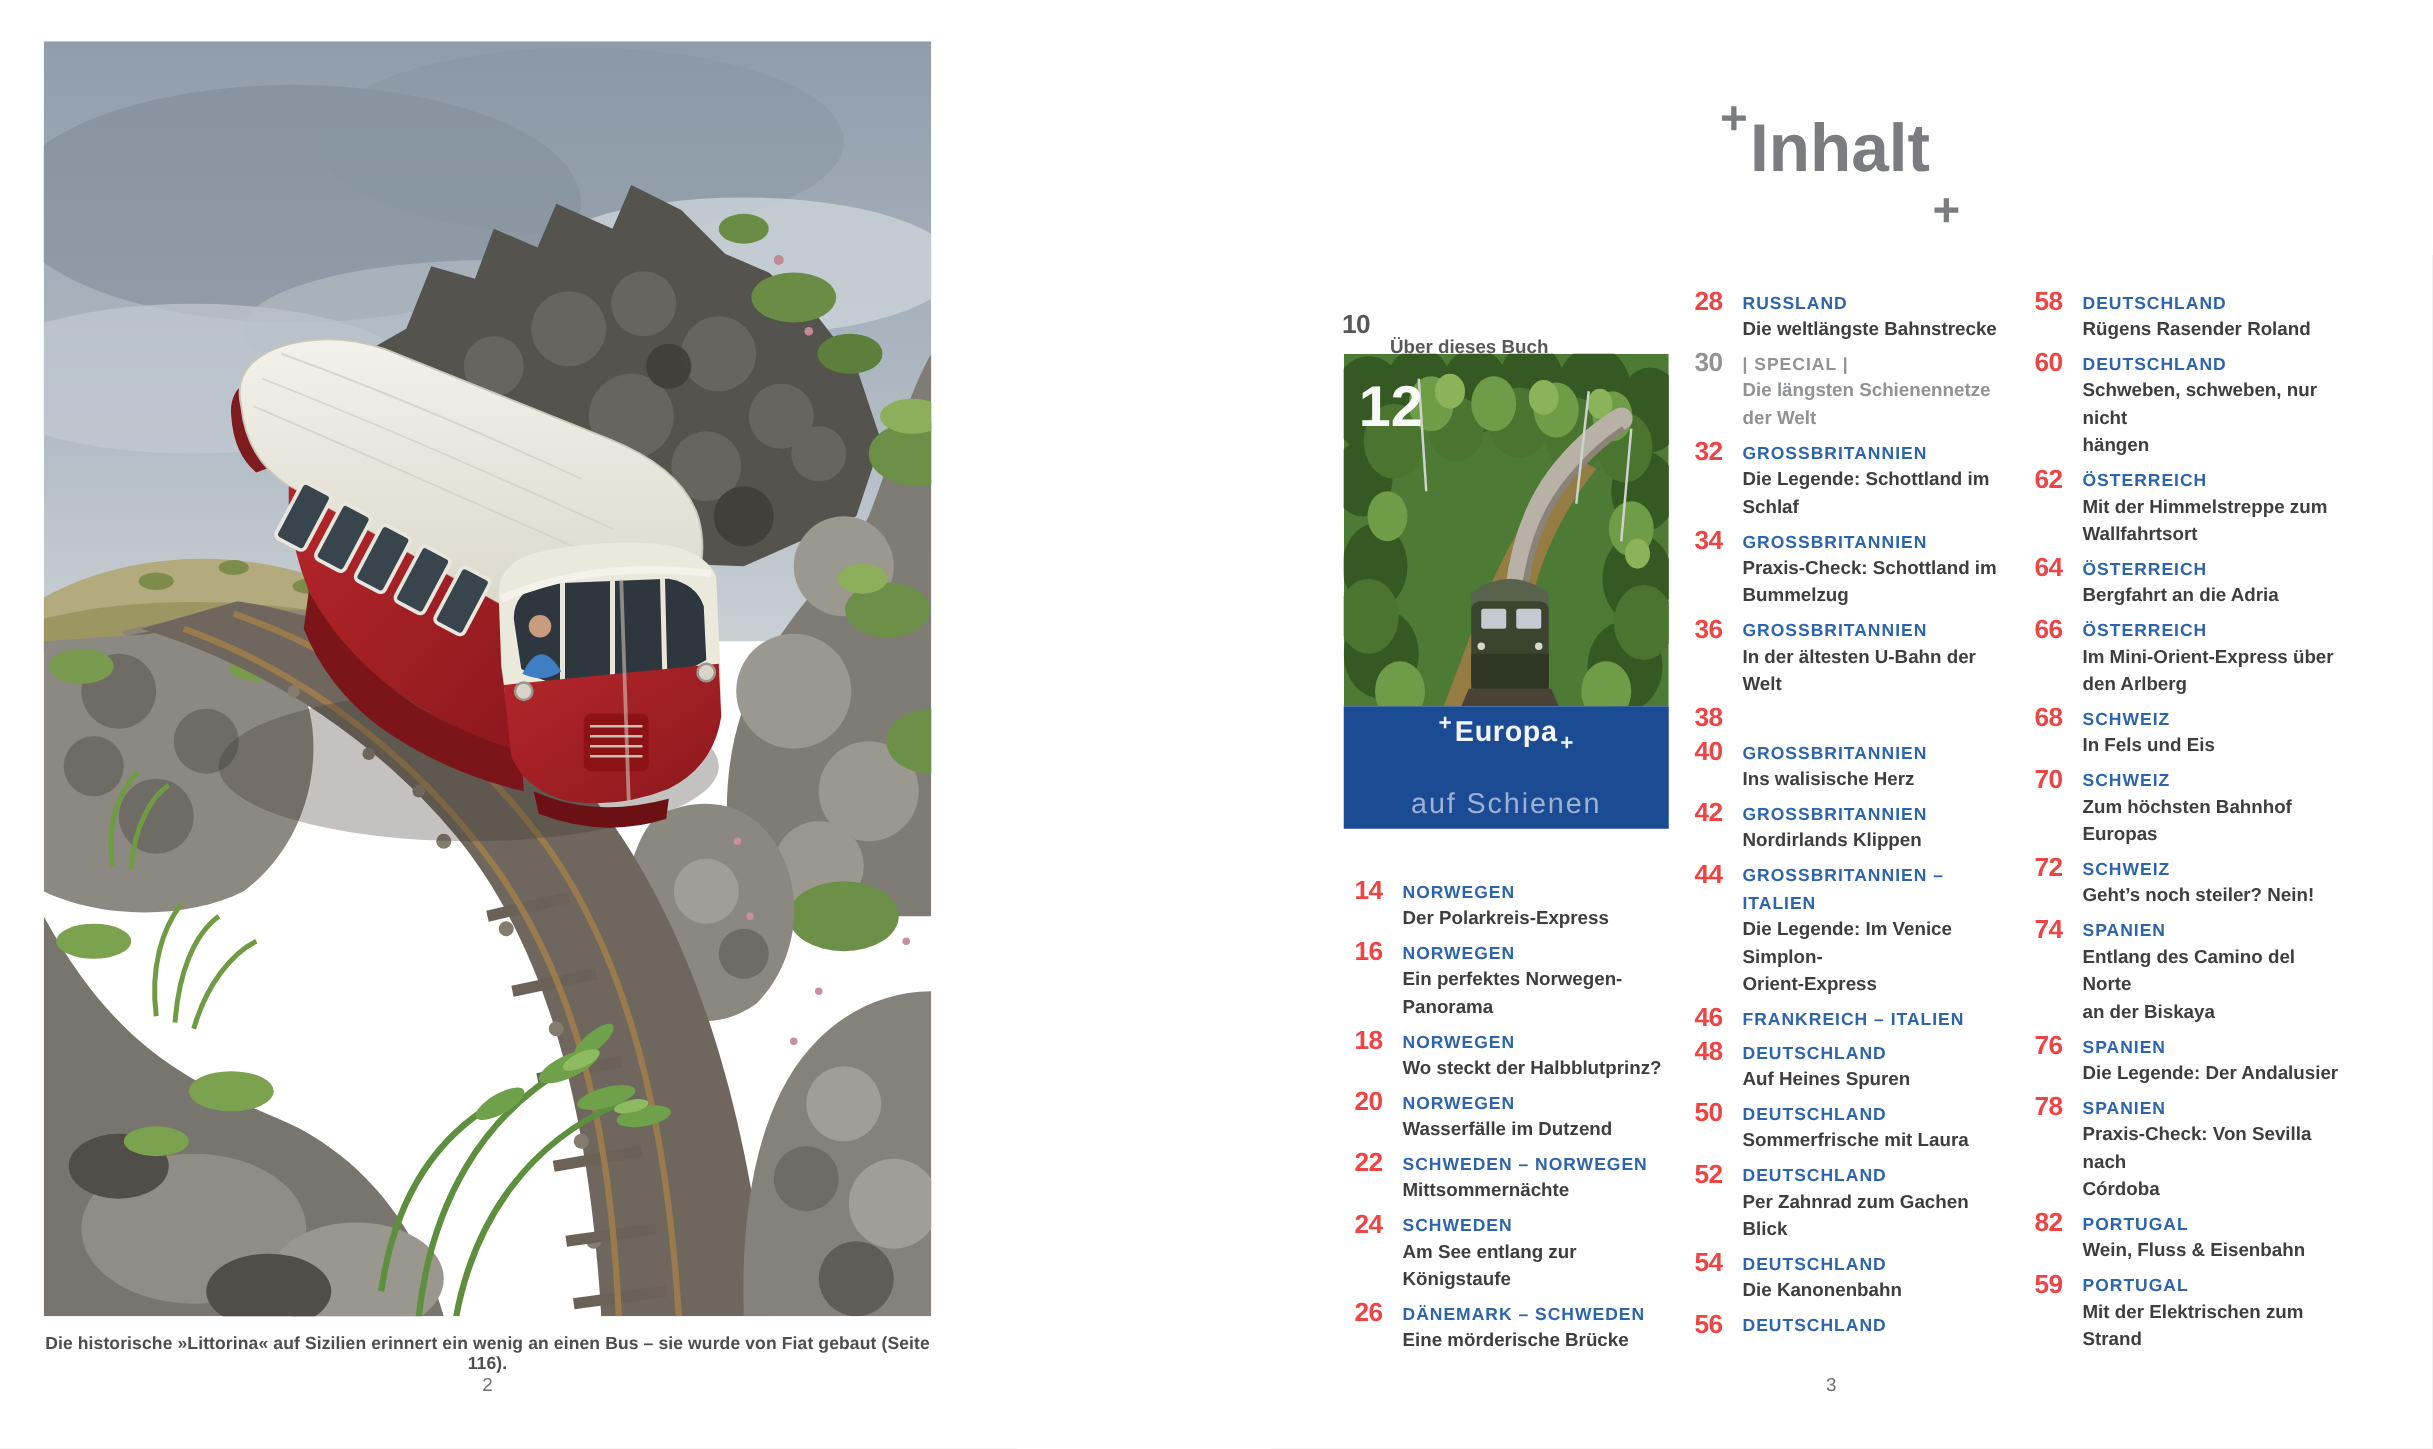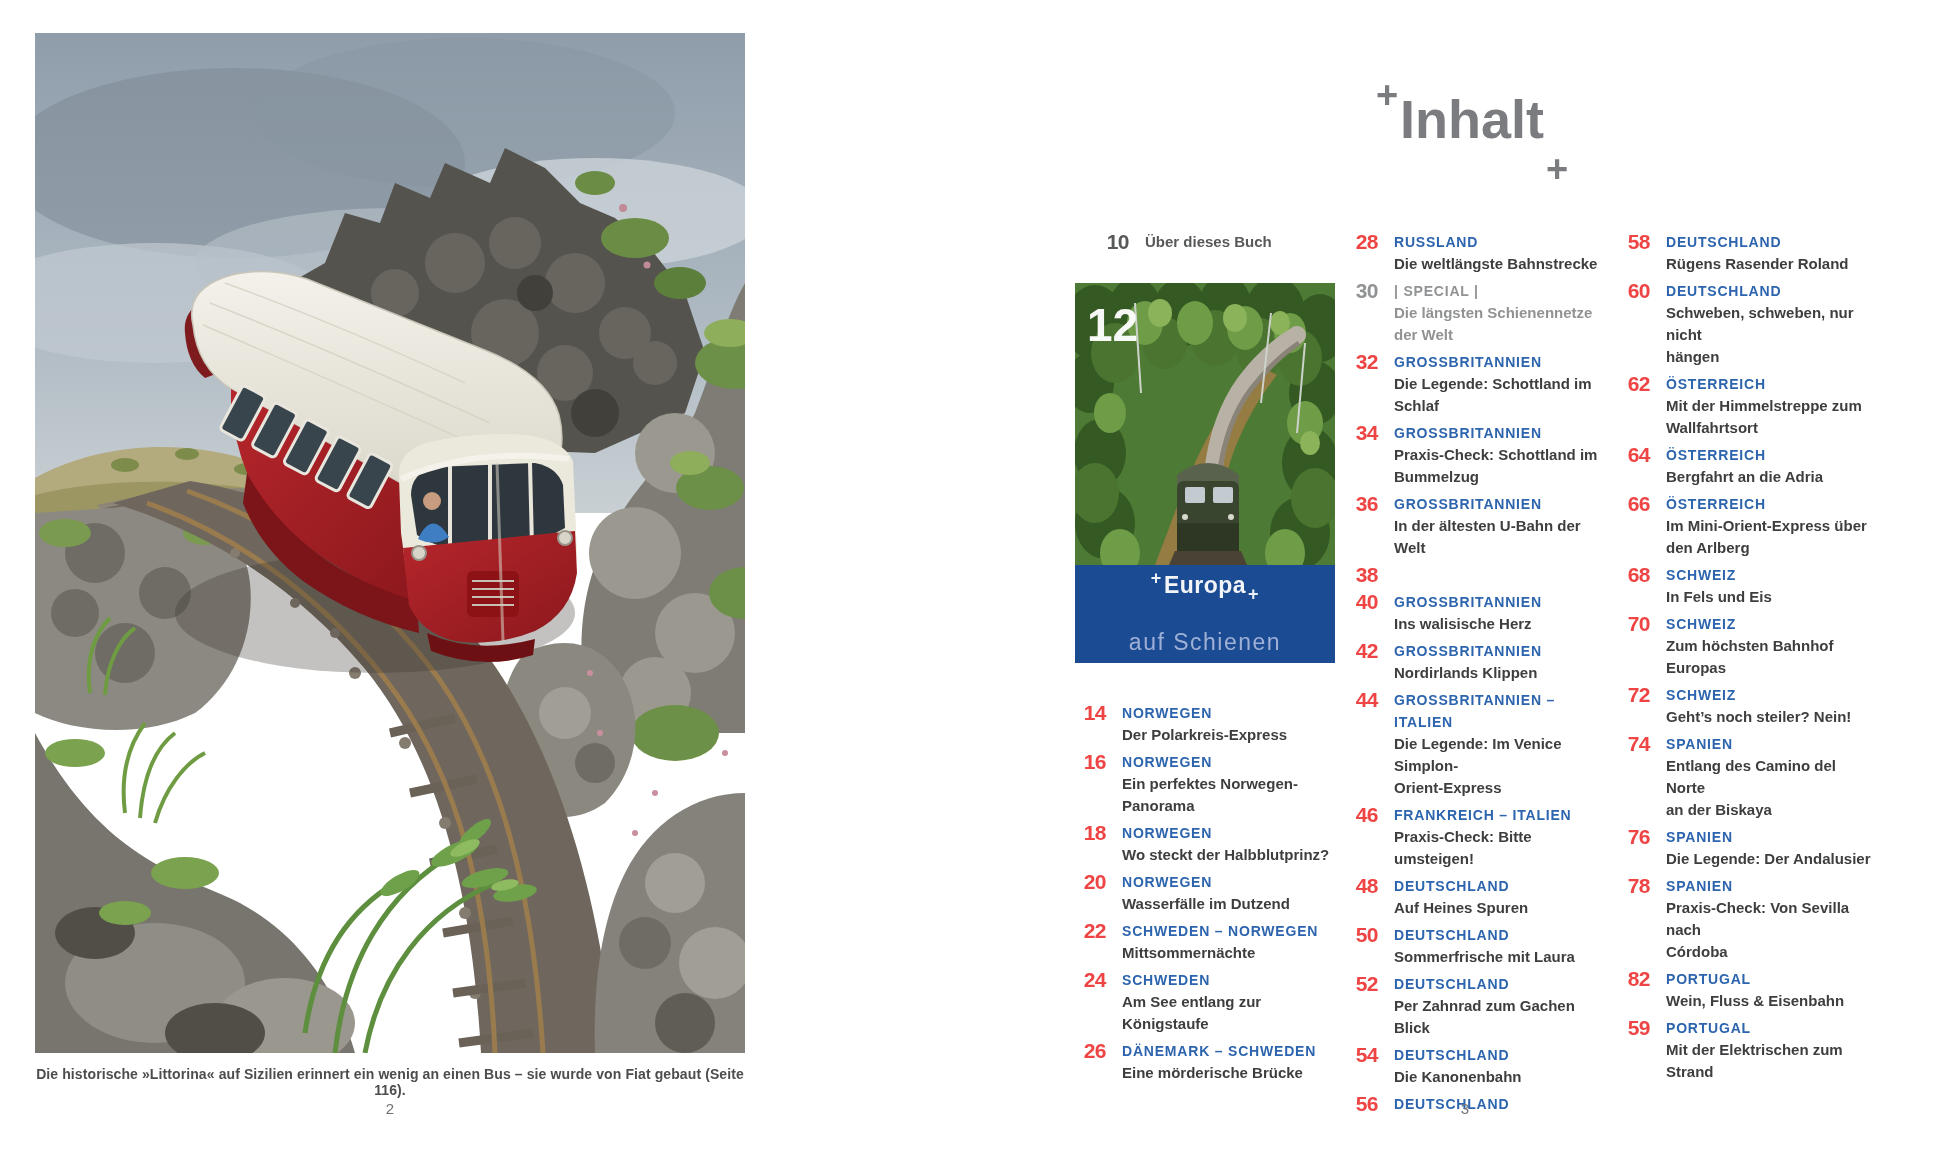--- a/index.html
+++ b/index.html
@@ -21,23 +21,23 @@
   #inhalt-block .plus2{position:absolute;left:170px;top:70px;font-size:38px;font-weight:700;color:#7b7c7f;}
 
   
   .entry{display:flex;margin-bottom:5px;}
   .num{width:36px;text-align:right;margin-right:16px;font-weight:700;font-size:21px;
        line-height:22px;color:#ef4444;letter-spacing:-.5px;flex:none;}
   .entry-body{line-height:22px;}
   .region{font-size:14px;font-weight:700;color:#2d64ae;letter-spacing:.8px;}
   .title{font-size:15px;font-weight:700;color:#3e3e40;white-space:pre-line;}
   .entry.special .num,.entry.special .region,.entry.special .title{color:#909294;}
-  #intro-entry{position:absolute;left:1093px;top:231px;align-items:center;}
+  #intro-entry{position:absolute;left:1060px;top:231px;align-items:center;}
   #intro-entry .num{color:#57585a;}
-  #intro-entry .title{color:#57585a;}
+  #intro-entry .title{color:#57585a;margin-top:36px;}
   .toc-col{position:absolute;width:272px;}
   #col-1{left:1070px;top:702px;}
   #col-2{left:1342px;top:231px;}
   #col-3{left:1614px;top:231px;width:260px;}
 
   
   #feature-photo{position:absolute;left:1075px;top:283px;width:260px;height:282px;display:block;}
   #feature-box{position:absolute;left:1075px;top:565px;width:260px;height:98px;background:#1b4b92;
                display:flex;flex-direction:column;align-items:center;justify-content:center;gap:26px;}
   .feat-line1{font-size:23px;font-weight:700;color:#f2f4f8;letter-spacing:.5px;}
@@ -472,21 +472,20 @@
         <div class="entry-body">
           <div class="region">GROSSBRITANNIEN – ITALIEN</div>
           <div class="title">Die Legende: Im Venice Simplon-
 Orient-Express</div>
         </div>
       </div>
       <div class="entry">
         <div class="num">46</div>
         <div class="entry-body">
           <div class="region">FRANKREICH – ITALIEN</div>
-          <div class="title">Praxis-Check: Bitte umsteigen!</div>
         </div>
       </div>
       <div class="entry">
         <div class="num">48</div>
         <div class="entry-body">
           <div class="region">DEUTSCHLAND</div>
           <div class="title">Auf Heines Spuren</div>
         </div>
       </div>
       <div class="entry">

